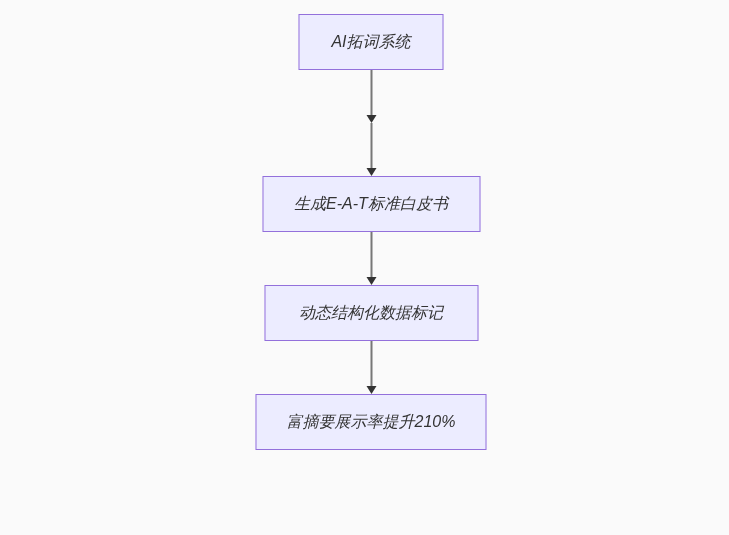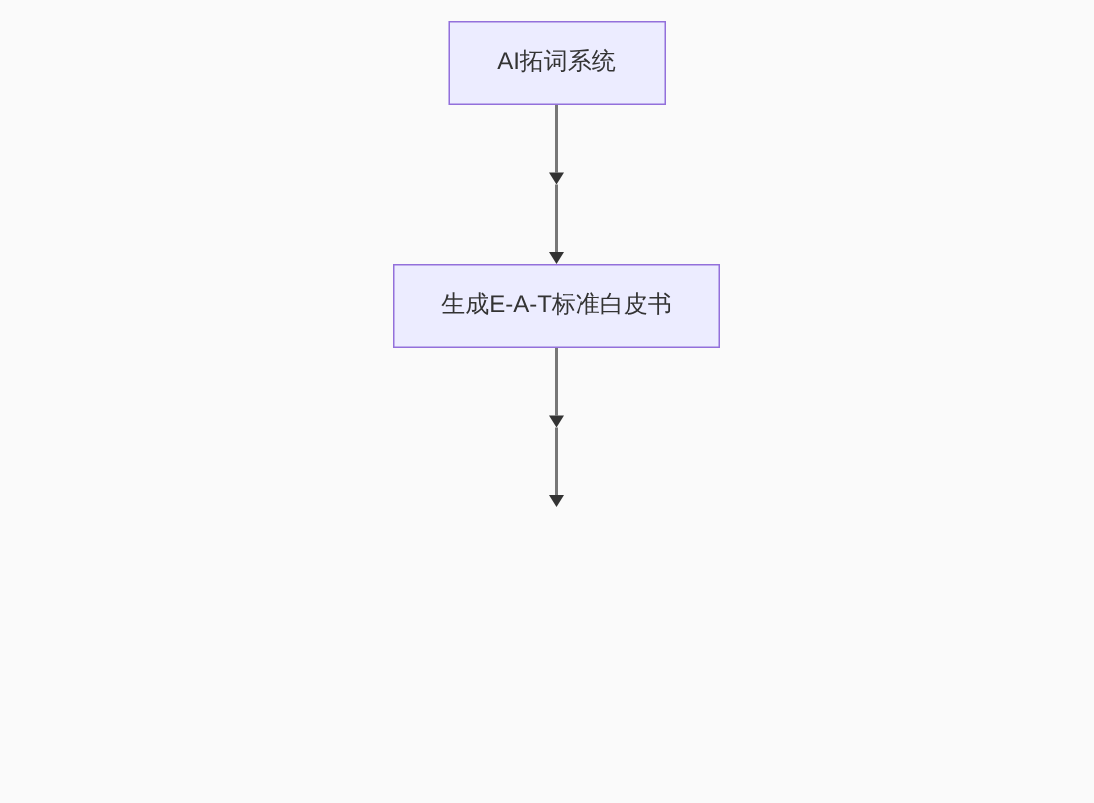--- a/index.html
+++ b/index.html
@@ -31,20 +31,21 @@
     display: flex;
     align-items: center;
     justify-content: center;
     background: #ececff;
     border: 1px solid #9370db;
     color: #333333;
     font-size: 16px;
     line-height: 1;
     white-space: nowrap;
     text-align: right;
+    font-style: italic;
   }
   .n1 { width: 145px; }
   .n2 { width: 190px; }
   .n3 { width: 218px; }
   .n4 { width: 214px; }
   .n5 { width: 231px; }
   .edge {
     height: 53px;
     display: flex;
     flex-direction: column;
@@ -86,21 +87,27 @@
 
     <div class="node n3">
       <span>生成E-A-T标准白皮书</span>
     </div>
 
     <div class="edge">
       <div class="line"></div>
       <div class="arrowhead"></div>
     </div>
 
+    <div class="node n4">
+      <span>动态结构化数据标记</span>
+    </div>
 
     <div class="edge">
       <div class="line"></div>
       <div class="arrowhead"></div>
     </div>
 
+    <div class="node n5">
+      <span>富摘要展示率提升210%</span>
+    </div>
 
   </div>
 </div>
 
 </body></html>

